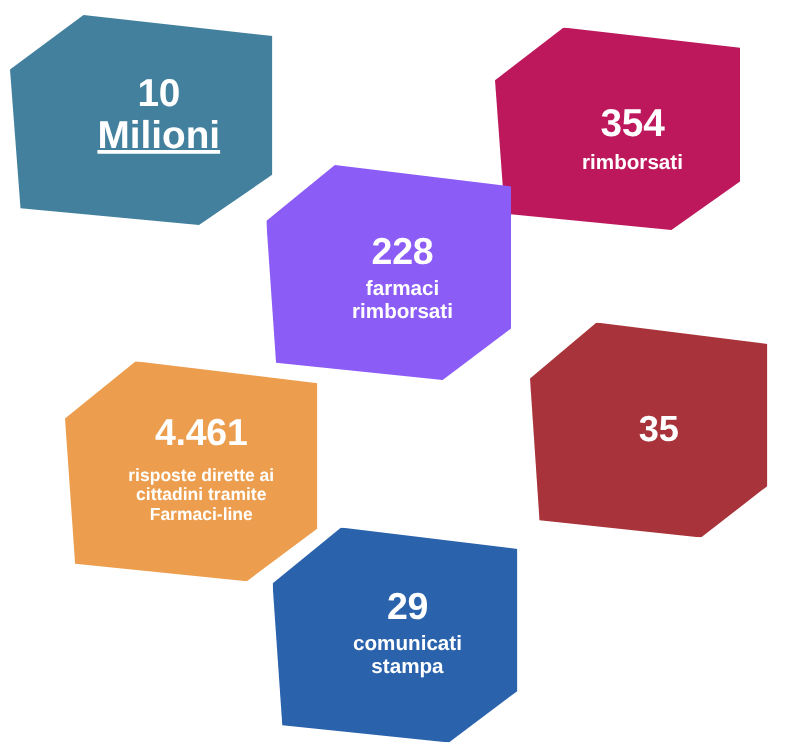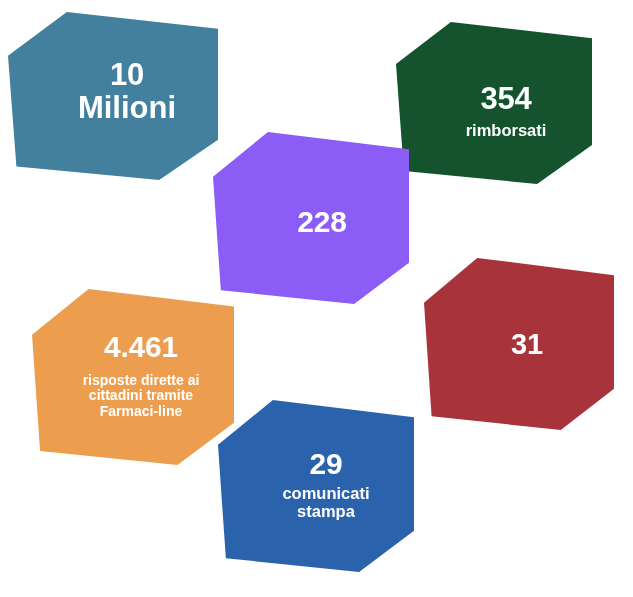--- a/index.html
+++ b/index.html
@@ -35,20 +35,21 @@
     box-sizing: border-box;
   }
   .hex-value {
     font-weight: bold;
     letter-spacing: -0.2px;
     display: block;
   }
   .hex-value-2 {
     font-weight: bold;
     display: block;
+    text-decoration: underline;
   }
   .hex-label {
     font-weight: bold;
     display: block;
   }
 
   
   #hex-milioni {
     left: 8px;  top: 12px;
     width: 210px; height: 168px;
@@ -80,64 +81,65 @@
   #hex-sicurezza {
     left: 424px; top: 258px;
     width: 190px; height: 172px;
   }
   #hex-sicurezza .hex-value { font-size: 29px; }
   #hex-sicurezza .hex-label { font-size: 16.5px; margin-top: 3px; }
   #hex-sicurezza .hex-content { transform: translate(8px, 0px); }
 
   
   #hex-farmaciline {
-    left: 32px; top: 289px;
+    left: 52px; top: 289px;
     width: 202px; height: 176px; align-items: center;
   }
   #hex-farmaciline .hex-value { font-size: 30px; }
   #hex-farmaciline .hex-label { font-size: 14px; margin-top: 9px; }
   #hex-farmaciline .hex-content { transform: translate(8px, -2px); }
 
   
   #hex-stampa {
-    left: 218px; top: 400px;
+    left: 218px; top: 422px;
     width: 196px; height: 172px;
   }
   #hex-stampa .hex-value { font-size: 30px; }
   #hex-stampa .hex-label { font-size: 16.5px; margin-top: 3px; }
   #hex-stampa .hex-content { transform: translate(10px, -2px); }
 </style>
 </head>
 <body>
 
 <div id="infographic" style="background-color: rgb(255, 255, 255);">
 
   <div class="hex" id="hex-milioni" style="background-color: rgb(67, 128, 158);">
     <div class="hex-content" style="color: rgb(255, 255, 255);">
       <span class="hex-value">10</span>
       <span class="hex-value-2">Milioni</span>
     </div>
   </div>
 
-  <div class="hex" id="hex-ispezioni" style="background-color: #14532d;">
+  <div class="hex" id="hex-ispezioni" style="background-color: #be185d;">
     <div class="hex-content" style="color: rgb(255, 255, 255);">
       <span class="hex-value">354</span>
       <span class="hex-label">rimborsati</span>
     </div>
   </div>
 
   <div class="hex" id="hex-farmaci" style="background-color: #8b5cf6;">
     <div class="hex-content" style="color: rgb(255, 255, 255);">
       <span class="hex-value">228</span>
+      <span class="hex-label">farmaci<br>rimborsati</span>
     </div>
   </div>
 
   <div class="hex" id="hex-sicurezza" style="background-color: rgb(168, 51, 58);">
     <div class="hex-content" style="color: rgb(255, 255, 255);">
-      <span class="hex-value">31</span>
+      <span class="hex-value">35</span>
     </div>
   </div>
 
   <div class="hex" id="hex-farmaciline" style="background-color: rgb(236, 158, 78);">
     <div class="hex-content" style="color: rgb(255, 255, 255);">
       <span class="hex-value">4.461</span>
       <span class="hex-label">risposte dirette ai<br>cittadini tramite<br>Farmaci-line</span>
     </div>
   </div>
 

